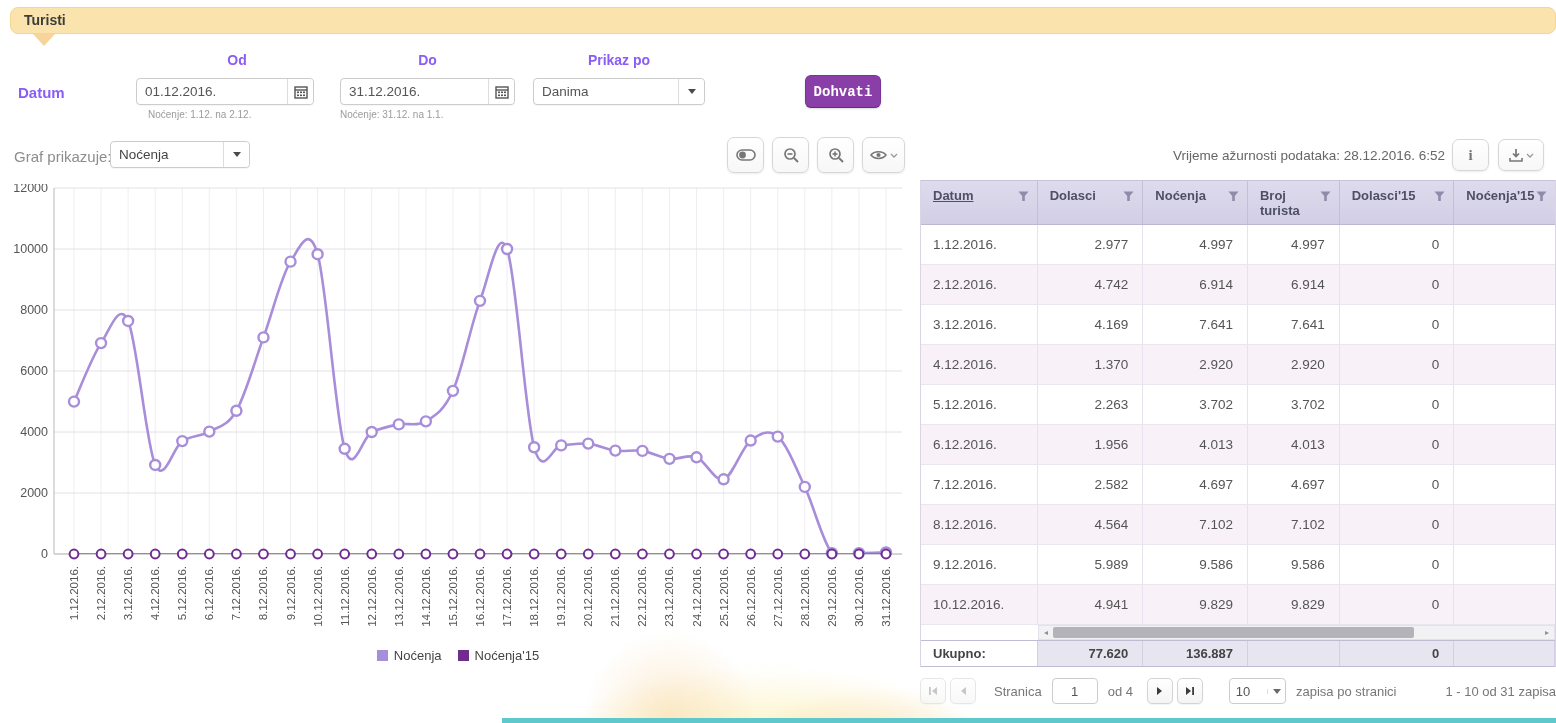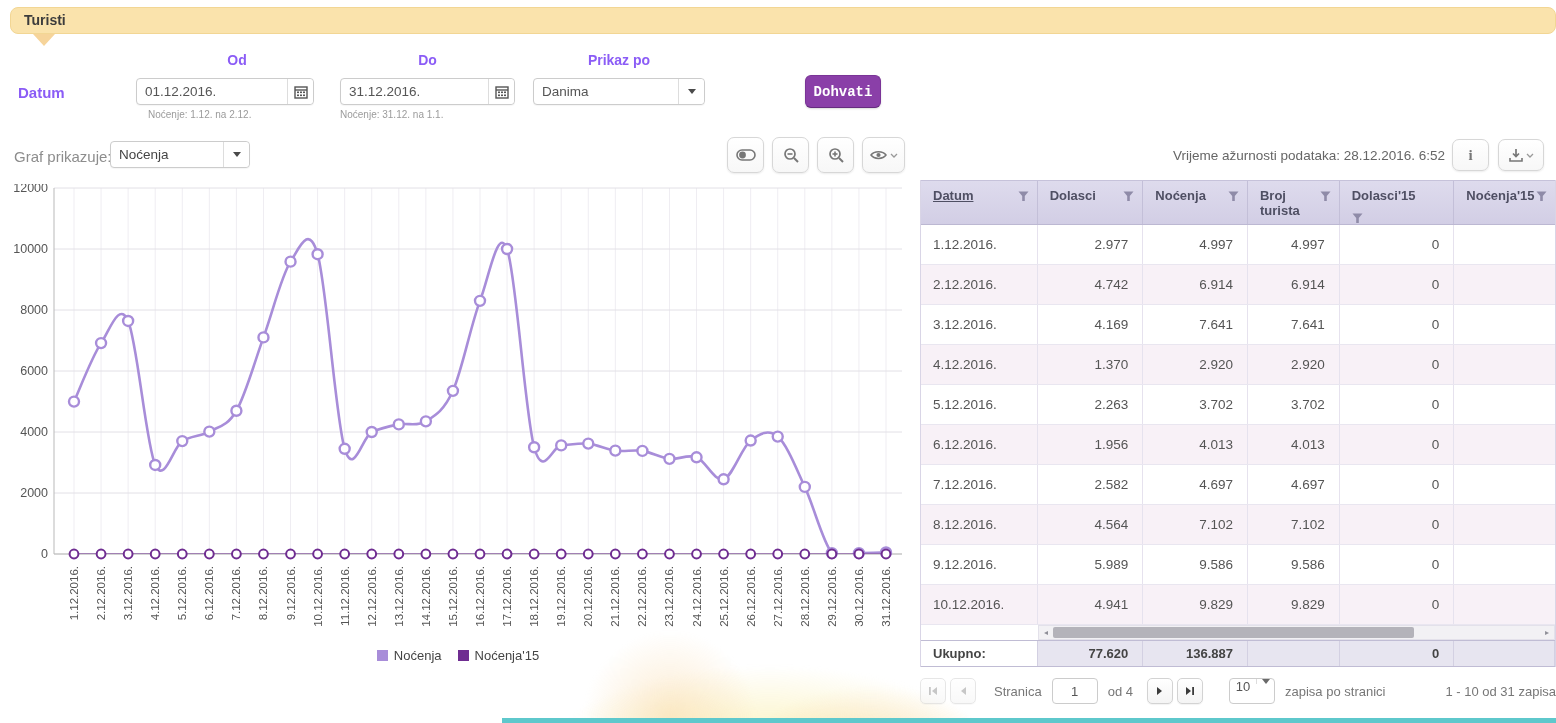--- a/index.html
+++ b/index.html
@@ -88,21 +88,21 @@
   .g-fcell.num { justify-content:flex-end; }
 
   
   .pager { display:flex; align-items:center; font-size:13px; color:#777; }
   .pg-btn { width:26px; height:26px; border:1px solid #d3d3d3; border-radius:5px;
             background:linear-gradient(#fff,#f4f4f4); display:flex; align-items:center;
             justify-content:center; cursor:pointer; box-shadow:0 1px 1px rgba(0,0,0,.05); }
   .pg-input { width:46px; height:26px; border:1px solid #ccc; border-radius:4px; text-align:center;
               font-size:13px; color:#555; font-family:"Liberation Sans",sans-serif; }
   .pg-select { height:26px; border:1px solid #ccc; border-radius:4px; background:#fff;
-               display:flex; align-items:flex-start; cursor:pointer; }
+               display:flex; align-items:center; cursor:pointer;gap:11px; }
   .pg-select .val { width:26px; display:flex; align-items:center; justify-content:center;
                     font-size:13px; color:#555; }
   .pg-select .car { width:18px; border-left:1px solid #ddd; display:flex; align-items:center; justify-content:center; }
 
   .caret { width:0; height:0; border-left:4px solid transparent; border-right:4px solid transparent;
            border-top:5px solid #4a4a4a; }
 </style>
 </head>
 <body>
 
@@ -429,21 +429,21 @@
           <svg width="11" height="11" viewBox="0 0 11 11" class="fico">
             <path d="M0.5 0.5 H10.5 L6.8 5 V10 H4.2 V5 Z" fill="#8f8ba8"></path>
           </svg>
         </div>
         <div class="g-hcell" style="width: 92px;">
           <span>Broj turista</span>
           <svg width="11" height="11" viewBox="0 0 11 11" class="fico">
             <path d="M0.5 0.5 H10.5 L6.8 5 V10 H4.2 V5 Z" fill="#8f8ba8"></path>
           </svg>
         </div>
-        <div class="g-hcell" style="width: 115px; flex-direction: column;">
+        <div class="g-hcell" style="width: 115px;">
           <span>Dolasci'15</span>
           <svg width="11" height="11" viewBox="0 0 11 11" class="fico">
             <path d="M0.5 0.5 H10.5 L6.8 5 V10 H4.2 V5 Z" fill="#8f8ba8"></path>
           </svg>
         </div>
         <div class="g-hcell" style="width: 101px;">
           <span>Noćenja'15</span>
           <svg width="11" height="11" viewBox="0 0 11 11" class="fico">
             <path d="M0.5 0.5 H10.5 L6.8 5 V10 H4.2 V5 Z" fill="#8f8ba8"></path>
           </svg>

